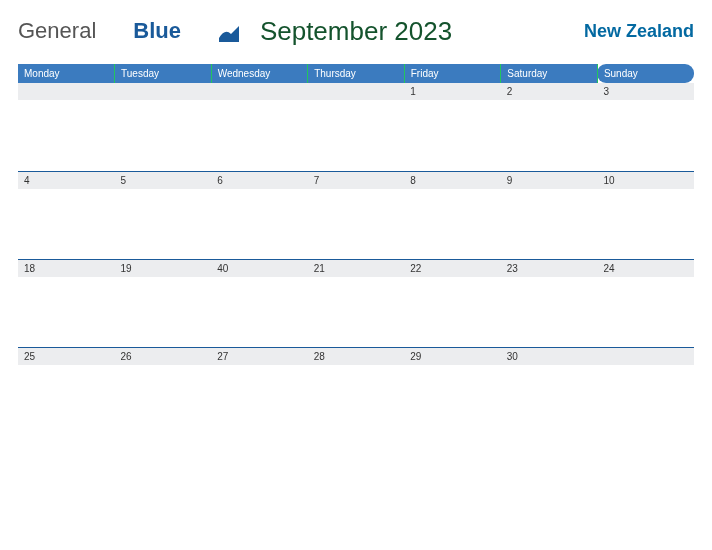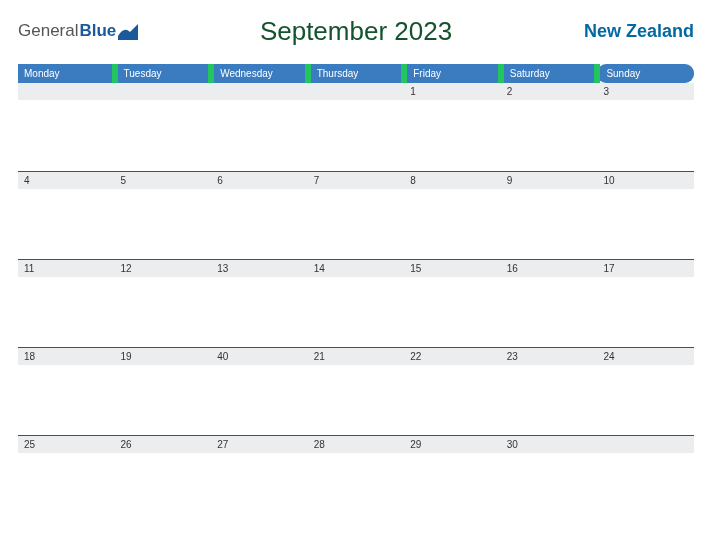--- a/index.html
+++ b/index.html
@@ -14,23 +14,24 @@
     display: flex;
     align-items: center;
     justify-content: space-between;
     margin-bottom: 12px;
     position: relative;
     height: 42px;
   }
   .logo {
     display: flex;
     align-items: center;
-    font-size: 17px;
+    font-size: 22px;
     color: #555;
     font-weight: 400;
+    gap: 36px;
   }
   .logo .blue-text { color: #1a5a9a; font-weight: 700; margin-left: 1px; }
   .logo-shape {
     width: 20px;
     height: 18px;
     margin-left: 2px;
     position: relative;
   }
   .logo-shape svg { width: 100%; height: 100%; }
   .title {
@@ -51,21 +52,21 @@
     border-collapse: collapse;
     table-layout: fixed;
   }
   .calendar th {
     background: #3b7bbf;
     color: #fff;
     font-size: 10px;
     font-weight: 400;
     text-align: left;
     padding: 4px 6px;
-    border-right: 6px solid #22c55e;
+    border-right: 1px solid #22c55e;
   }
   .calendar th:last-child { border-right: none; border-radius: 9px; }
   .calendar td {
     height: 88px;
     vertical-align: top;
     font-size: 10px;
     color: #333;
     padding: 0;
   }
   .daynum-row {
@@ -149,43 +150,20 @@
         </td>
       <td>
           <div class="daynum-row">9</div>
         </td>
       <td>
           <div class="daynum-row">10</div>
         </td>
     </tr>
     <tr>
       <td>
-          <div class="daynum-row">11</div>
-        </td>
-      <td>
-          <div class="daynum-row">12</div>
-        </td>
-      <td>
-          <div class="daynum-row">13</div>
-        </td>
-      <td>
-          <div class="daynum-row">14</div>
-        </td>
-      <td>
-          <div class="daynum-row">15</div>
-        </td>
-      <td>
-          <div class="daynum-row">16</div>
-        </td>
-      <td>
-          <div class="daynum-row">17</div>
-        </td>
-    </tr>
-    <tr>
-      <td>
           <div class="daynum-row">18</div>
         </td>
       <td>
           <div class="daynum-row">19</div>
         </td>
       <td>
           <div class="daynum-row">40</div>
         </td>
       <td>
           <div class="daynum-row">21</div>

